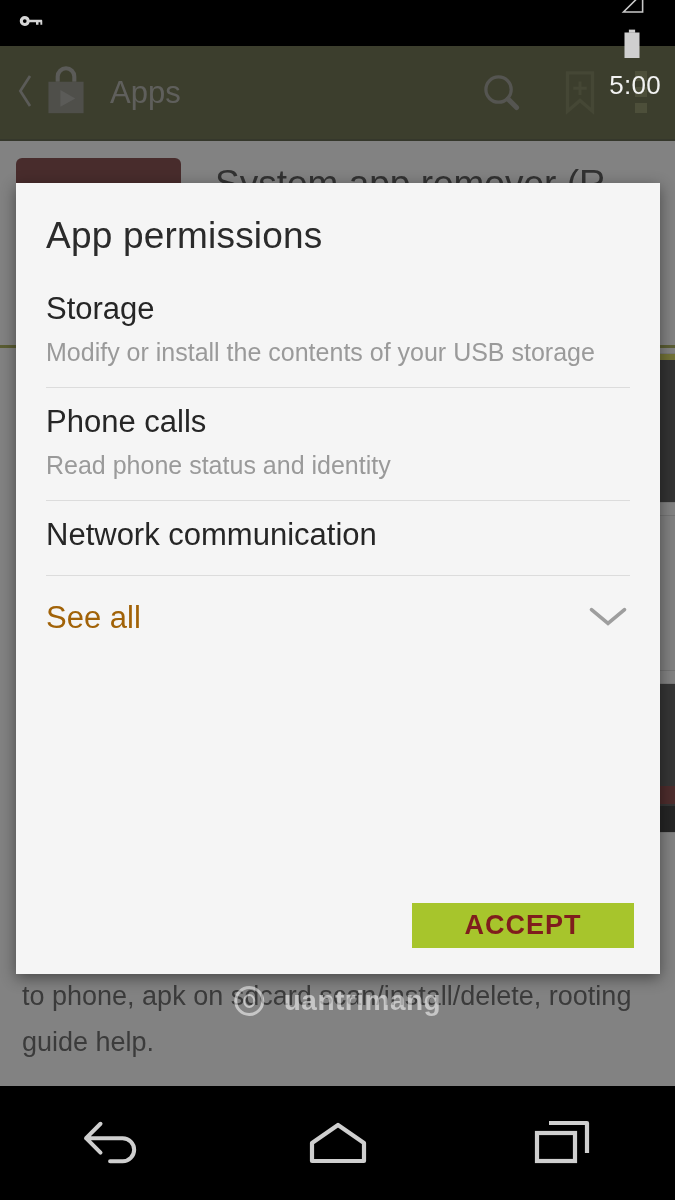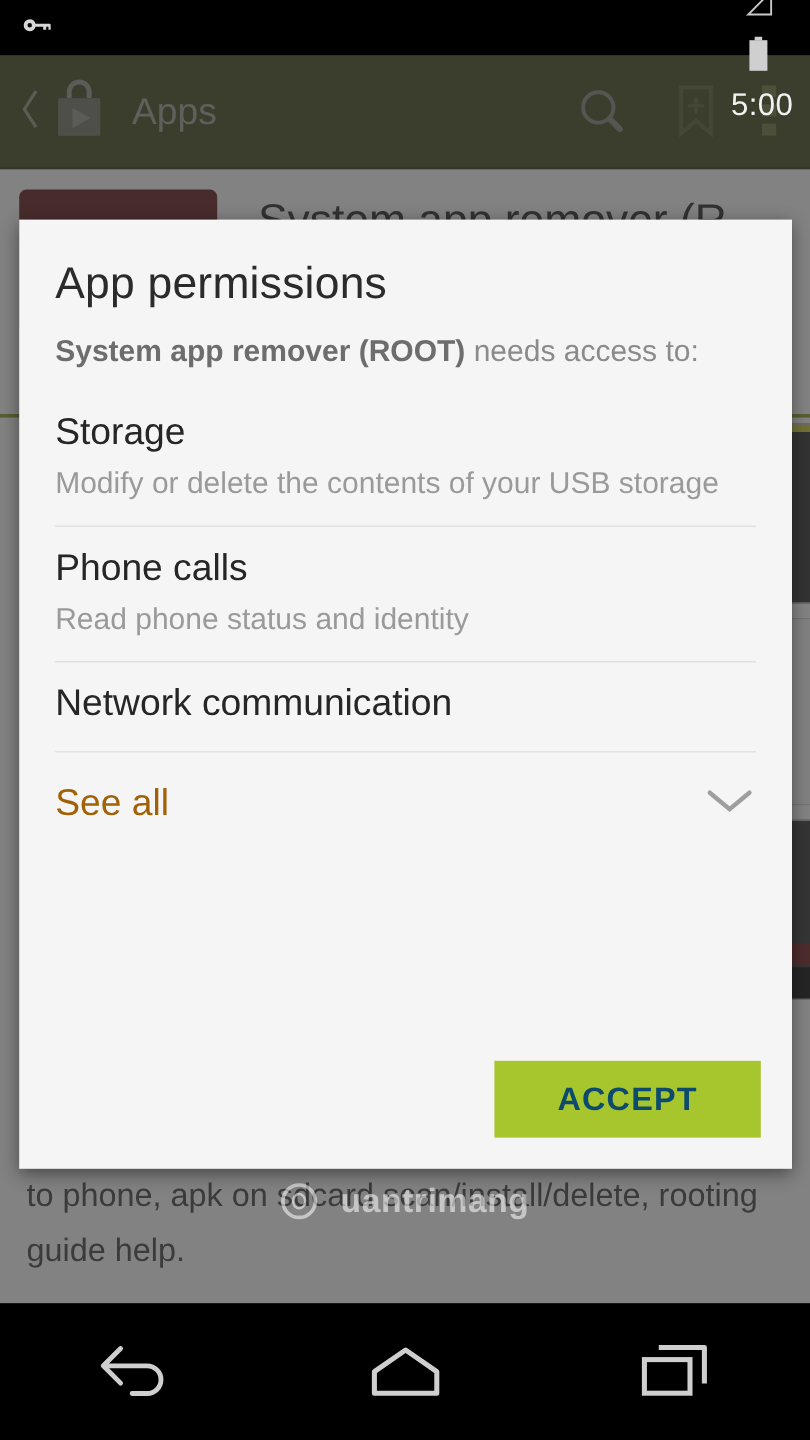--- a/index.html
+++ b/index.html
@@ -173,26 +173,26 @@
   }
   #see-all-label { font-size: 31px; color: #a16207; }
 
   #dialog-actions {
     margin-top: auto;
     padding: 0 26px 26px 26px;
     display: flex; justify-content: flex-end;
   }
   #accept-button {
     background: #a7c52c;
-    color: #0c4a6e;
+    color: #7f1d1d;
     border: none;
     font-family: "Liberation Sans", sans-serif;
     font-size: 27px; font-weight: bold;
     letter-spacing: 1px;
-    width: 222px; height: 64px;
+    width: 222px; height: 45px;
     cursor: pointer;
   }
 
   
   #nav-bar {
     position: absolute; left: 0; bottom: 0;
     width: 675px; height: 114px;
     background: #000;
     display: flex; align-items: center; justify-content: space-around;
     z-index: 40;
@@ -311,28 +311,25 @@
   <div id="watermark">
     <span class="wm-ring">
         <span class="inner"></span>
       </span>
     <span>uantrimang</span>
   </div>
 
   <div id="dialog">
     <div id="dialog-title">App permissions</div>
 
-    <div id="dialog-subtitle">
-      <b>System app remover (ROOT)</b><span> needs access to:</span>
-    </div>
 
     <div id="perm-list">
       <div class="perm-row">
         <div class="perm-name">Storage</div>
-        <div class="perm-desc">Modify or delete the contents of your USB storage</div>
+        <div class="perm-desc">Modify or install the contents of your USB storage</div>
       </div>
       <div class="perm-row">
         <div class="perm-name">Phone calls</div>
         <div class="perm-desc">Read phone status and identity</div>
       </div>
       <div class="perm-row">
         <div class="perm-name">Network communication</div>
       </div>
     </div>
 

